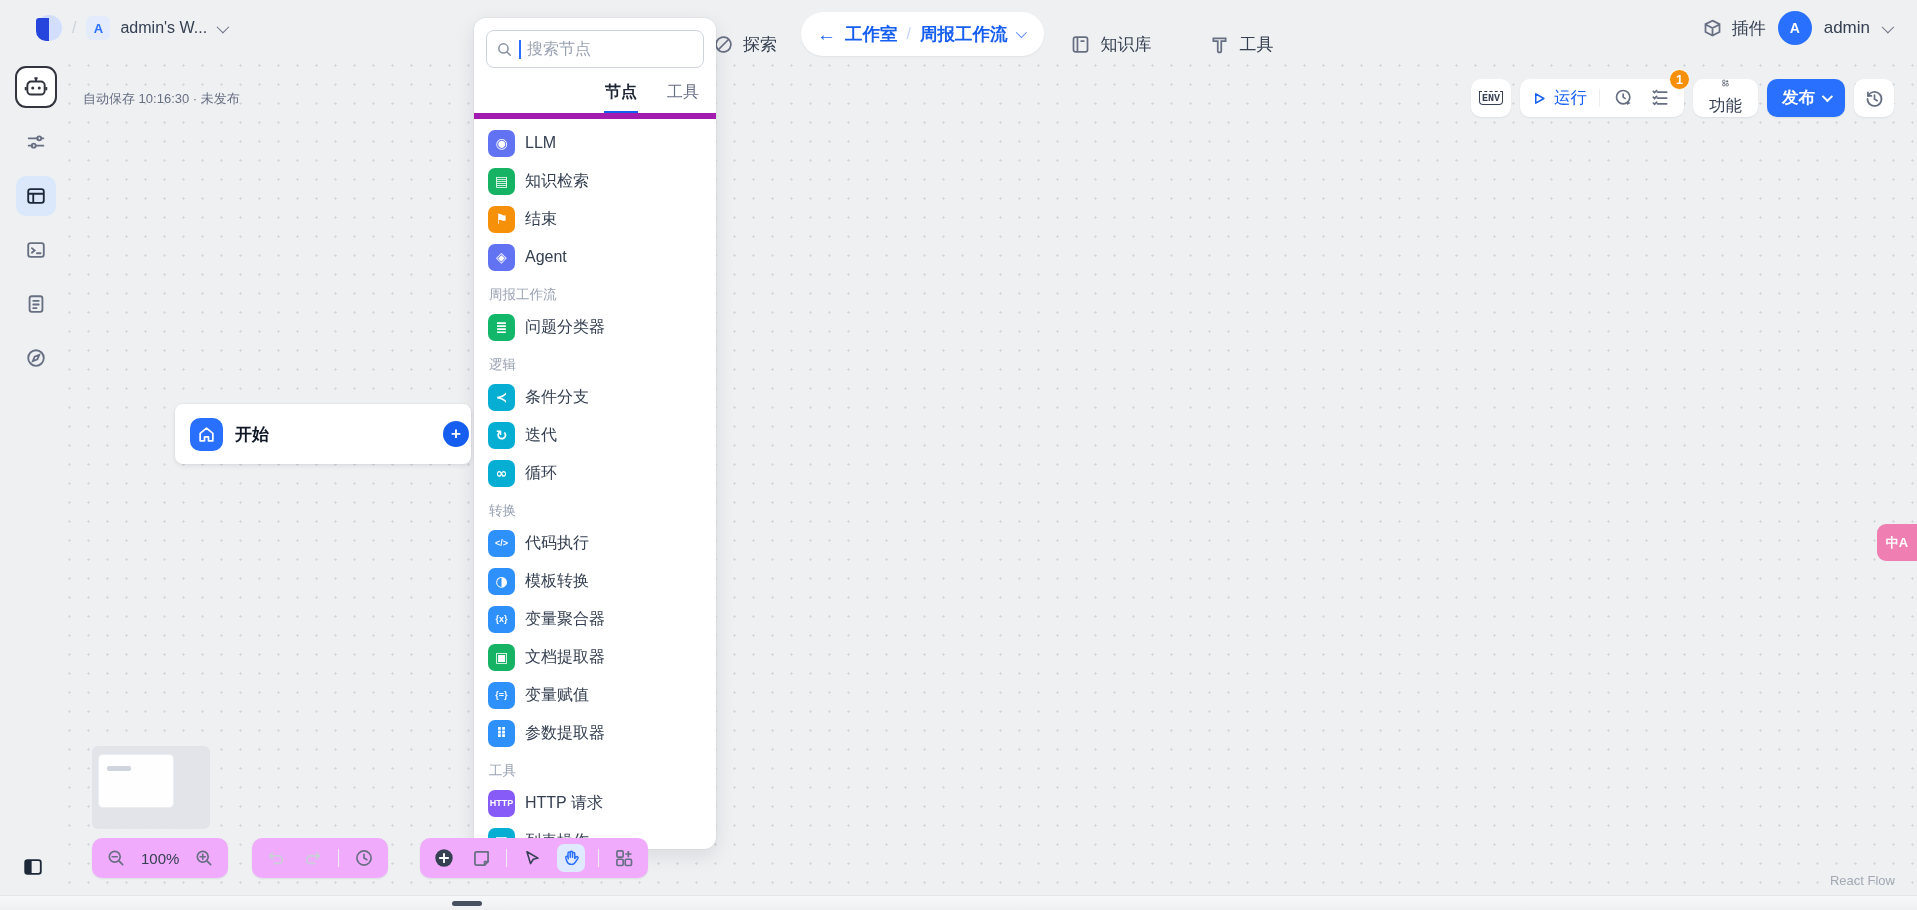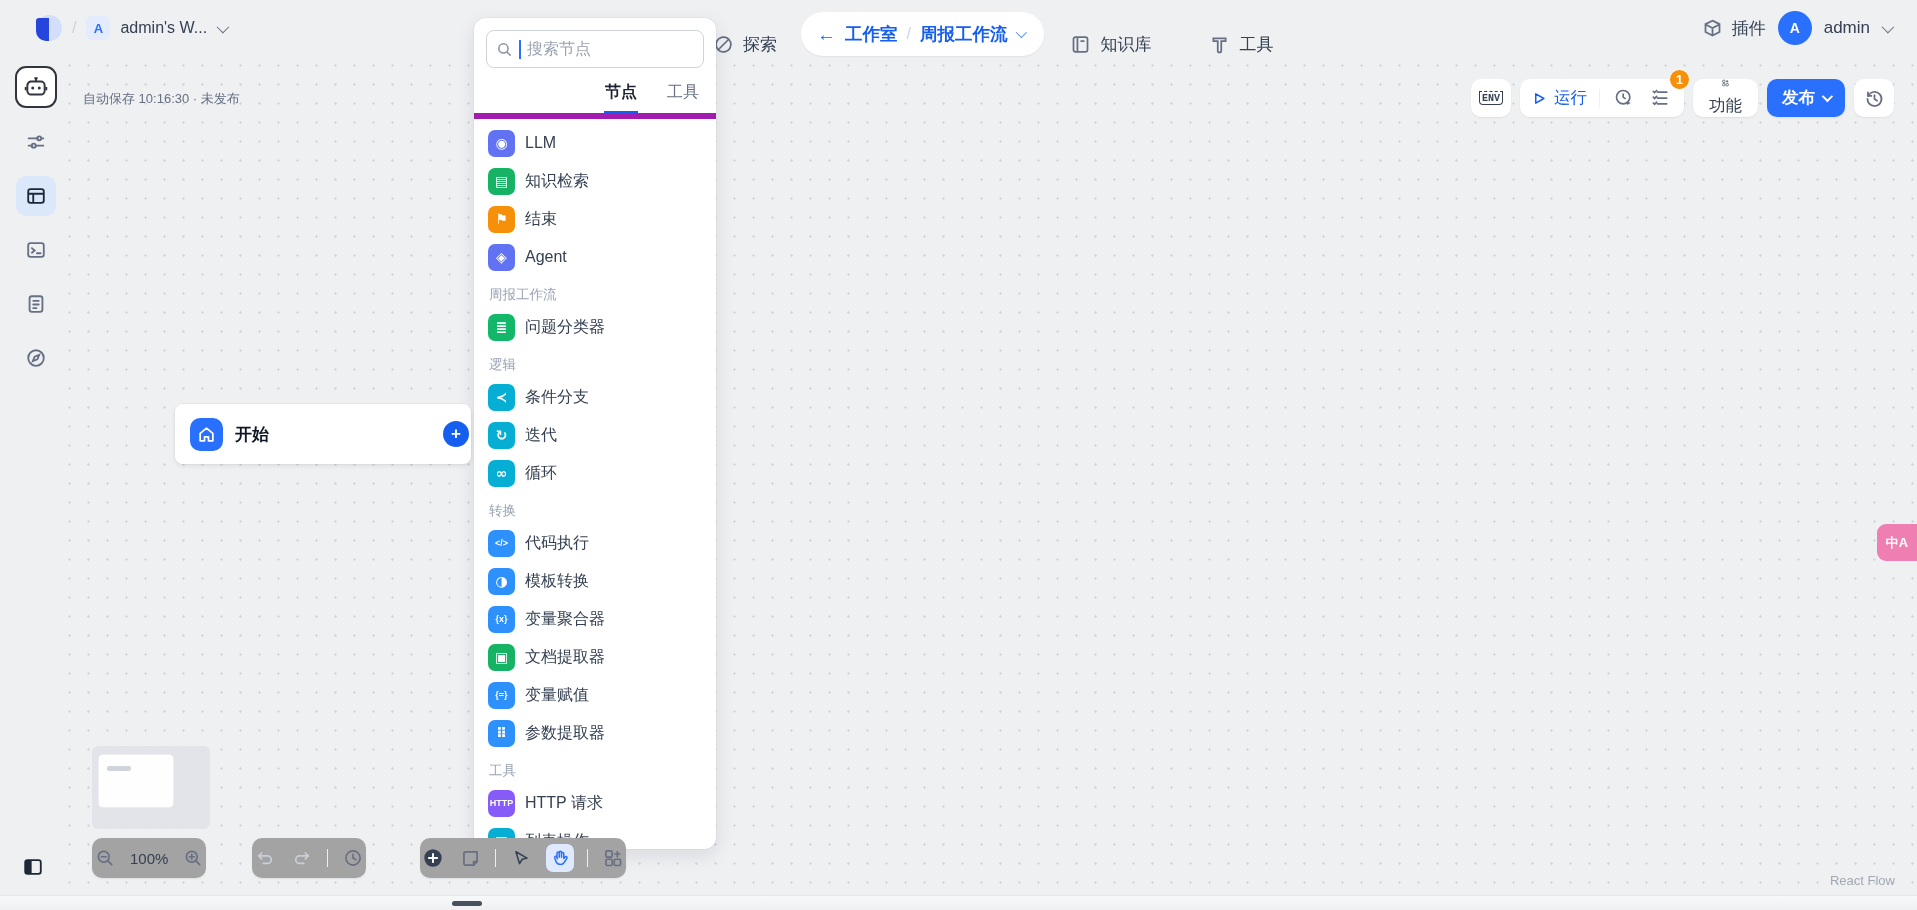--- a/index.html
+++ b/index.html
@@ -82,21 +82,21 @@
   .start-ic { width:33px; height:33px; border-radius:10px; background:#2970ff; color:#fff; display:flex; align-items:center; justify-content:center; }
   .start-lbl { margin-left:12px; font-size:17px; font-weight:700; color:#101828; }
   .start-plus { position:absolute; right:2px; top:17px; width:26px; height:26px; border-radius:50%; background:#155eef; color:#fff; display:flex; align-items:center; justify-content:center; font-size:17px; font-weight:600; cursor:pointer; }
 
   
   .minimap { position:absolute; left:92px; top:746px; width:118px; height:83px; background:#e2e4e9; border-radius:6px; opacity:.95; }
   .mini-card { position:absolute; left:7px; top:9px; width:74px; height:52px; background:#fff; border-radius:4px; box-shadow:0 0 0 1px #eceef1; }
   .mini-dash { position:absolute; left:8px; top:11px; width:24px; height:5px; background:#cfd4dc; border-radius:2px; }
 
   
-  .bt-group { position:absolute; top:838px; height:40px; background:#a3a3a3; border-radius:10px; box-shadow:0 1px 2px rgba(16,24,40,.07); display:flex; align-items:center; padding:0 1px; gap:13px; }
+  .bt-group { position:absolute; top:838px; height:40px; background:#f0abfc; border-radius:10px; box-shadow:0 1px 2px rgba(16,24,40,.07); display:flex; align-items:center; padding:0 12px; gap:13px; }
   .zoom-group { left:92px; }
   .zoom-pct { font-size:15px; color:#354052; }
   .undo-group { left:252px; }
   .dim { color:#c9cfd9; } .mid { color:#676f83; } .dark { color:#354052; }
   .tools-group { left:420px; }
   .hand-chip { width:28px; height:28px; border-radius:7px; background:#dfe9ff; color:#2970ff; display:flex; align-items:center; justify-content:center; }
 
   
   .rf-attrib { position:absolute; right:22px; bottom:22px; font-size:13px; color:#a3a9b4; }
   .ime-badge { position:absolute; right:0; top:524px; width:40px; height:37px; background:#ef7fb3; border-radius:9px 0 0 9px; color:#fff; font-size:13px; font-weight:700; display:flex; align-items:center; justify-content:center; }

